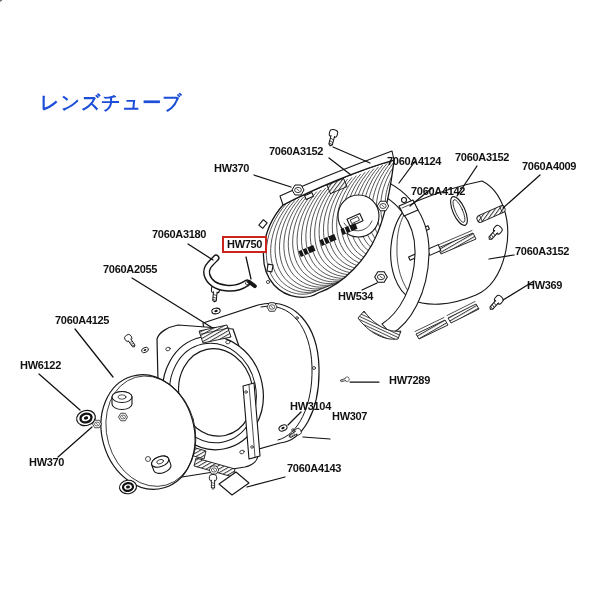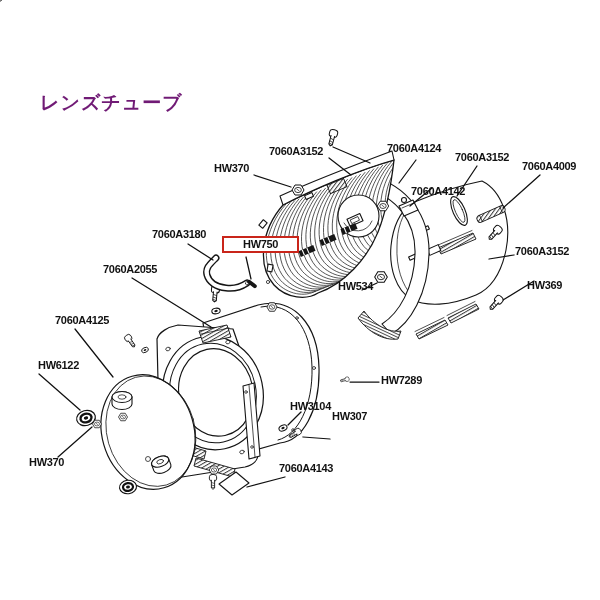--- a/index.html
+++ b/index.html
@@ -1,23 +1,23 @@
 <!DOCTYPE html>
 <html><head>
 <meta charset="utf-8">
 <style>
   html,body{margin:0;padding:0;background:#fff;}
   #stage{position:relative;width:600px;height:600px;background:#fff;overflow:hidden;
          font-family:"Liberation Sans",sans-serif;}
   #art{position:absolute;left:0;top:0;}
   .part-label{position:absolute;font-weight:bold;font-size:11px;line-height:1;
               letter-spacing:-0.3px;color:#111;white-space:nowrap;}
-  .part-label.highlight{border:2px solid #c9251a;padding:1px 19px;background:#fff;}
+  .part-label.highlight{border:2px solid #c9251a;padding:1px 3px;background:#fff;}
   #page-title{position:absolute;left:40px;top:90px;font-weight:bold;font-size:19px;
-              letter-spacing:1px;color:#701a75;}
+              letter-spacing:1px;color:#1d4ed8;}
   .fw{fill:#fff;stroke:#151515;stroke-width:1.1;stroke-linejoin:round;}
   .ln{fill:none;stroke:#151515;stroke-width:1;stroke-linecap:round;stroke-linejoin:round;}
   .th{stroke-width:0.75;}
   .dk{fill:#161616;stroke:none;}
   .ht{fill:url(#hatch);stroke:#151515;stroke-width:0.9;stroke-linejoin:round;}
   .ht2{fill:url(#hatch2);stroke:#151515;stroke-width:0.9;stroke-linejoin:round;}
   .ldr{stroke:#101010;stroke-width:1.25;stroke-linecap:round;fill:none;}
 </style>
 </head>
 <body>
@@ -278,31 +278,31 @@
     <path class="ldr" d="M 301,412 L 288,425"></path>
     <path class="ldr" d="M 330,439 L 303,437"></path>
     <path class="ldr" d="M 285,477 L 247,487"></path>
   </g>
 </svg>
 
 <div id="page-title">レンズチューブ</div>
 
 <div class="part-label" style="left:269px;top:146px">7060A3152</div>
 <div class="part-label" style="left:214px;top:163px">HW370</div>
-<div class="part-label" style="left:387px;top:143px">7060A4124</div>
+<div class="part-label" style="left:387px;top:156px">7060A4124</div>
 <div class="part-label" style="left:455px;top:152px">7060A3152</div>
 <div class="part-label" style="left:411px;top:186px">7060A4142</div>
 <div class="part-label" style="left:522px;top:161px">7060A4009</div>
 <div class="part-label" style="left:152px;top:229px">7060A3180</div>
 <div class="part-label highlight" style="left:222px;top:236px">HW750</div>
 <div class="part-label" style="left:103px;top:264px">7060A2055</div>
 <div class="part-label" style="left:55px;top:315px">7060A4125</div>
-<div class="part-label" style="left:38px;top:360px">HW6122</div>
+<div class="part-label" style="left:20px;top:360px">HW6122</div>
 <div class="part-label" style="left:29px;top:457px">HW370</div>
-<div class="part-label" style="left:338px;top:281px">HW534</div>
+<div class="part-label" style="left:338px;top:291px">HW534</div>
 <div class="part-label" style="left:515px;top:246px">7060A3152</div>
 <div class="part-label" style="left:527px;top:280px">HW369</div>
-<div class="part-label" style="left:381px;top:375px">HW7289</div>
+<div class="part-label" style="left:389px;top:375px">HW7289</div>
 <div class="part-label" style="left:290px;top:401px">HW3104</div>
 <div class="part-label" style="left:332px;top:411px">HW307</div>
-<div class="part-label" style="left:279px;top:463px">7060A4143</div>
+<div class="part-label" style="left:287px;top:463px">7060A4143</div>
 
 </div>
 
 </body></html>

